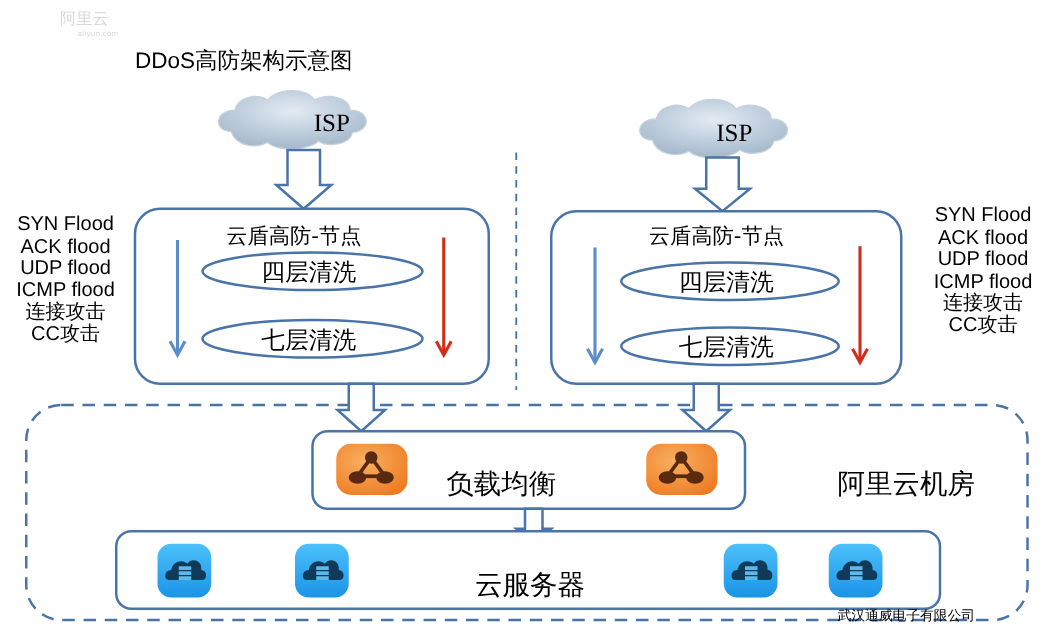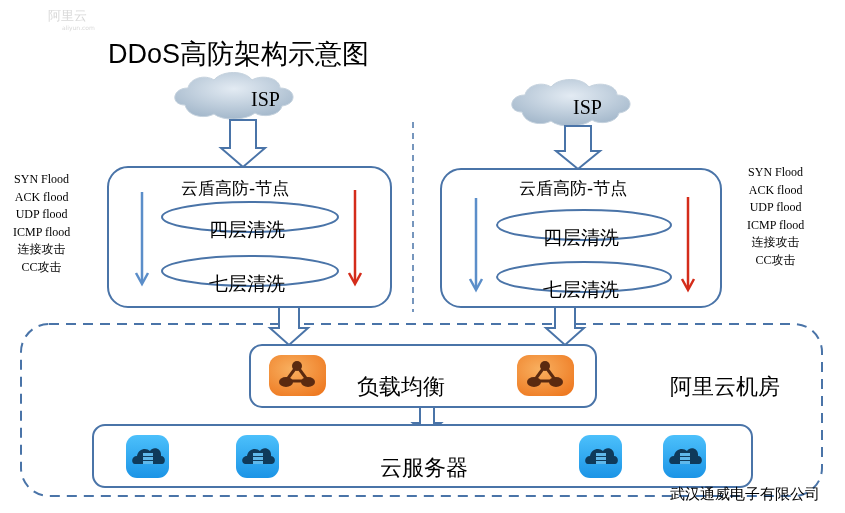--- a/index.html
+++ b/index.html
@@ -1,28 +1,28 @@
 <!DOCTYPE html>
 <html><head>
 <meta charset="utf-8">
 <style>
   html,body{margin:0;padding:0;background:#fff;}
   body{width:845px;height:513px;position:relative;overflow:hidden;font-family:"DejaVu Sans",sans-serif;color:#000;}
   .abs{position:absolute;text-align:center;}
   #diagram{position:absolute;left:0;top:0;}
-  .title{left:108px;top:36px;font-size:27px;font-family:"Liberation Sans","DejaVu Sans",sans-serif;letter-spacing:0px;}
+  .title{left:108px;top:36px;font-size:18px;font-family:"Liberation Sans","DejaVu Sans",sans-serif;letter-spacing:0px;}
   .logo{left:40px;top:10px;color:#d8d8d8;font-size:13px;line-height:12px;}
   .logo .sub{font-size:6px;display:block;margin-left:22px;}
-  .attack-list{font-size:12px;line-height:17.5px;font-family:Liberation Serif, serif;}
+  .attack-list{font-size:16px;line-height:17.5px;font-family:Liberation Sans, sans-serif;}
   .attack-list div{white-space:nowrap;}
   .node-title{font-size:17px;white-space:nowrap;}
-  .clean-label{font-size:19px;white-space:nowrap;margin-top:12px;}
+  .clean-label{font-size:19px;white-space:nowrap;}
   .big-label{font-size:22px;white-space:nowrap;}
   .isp-label{font-size:20px;font-family:"Liberation Serif","DejaVu Serif",serif;margin-left:30px;}
-  .company{font-size:15px;white-space:nowrap;}
+  .company{font-size:11px;white-space:nowrap;}
 </style>
 </head>
 <body>
 
 <svg id="diagram" width="845" height="513" viewBox="0 0 845 513" xmlns="http://www.w3.org/2000/svg">
   <defs>
     <radialGradient id="cloudGrad" cx="50%" cy="35%" r="70%">
       <stop offset="0%" stop-color="#e3ebf3"></stop>
       <stop offset="100%" stop-color="#9fb4c8"></stop>
     </radialGradient>

